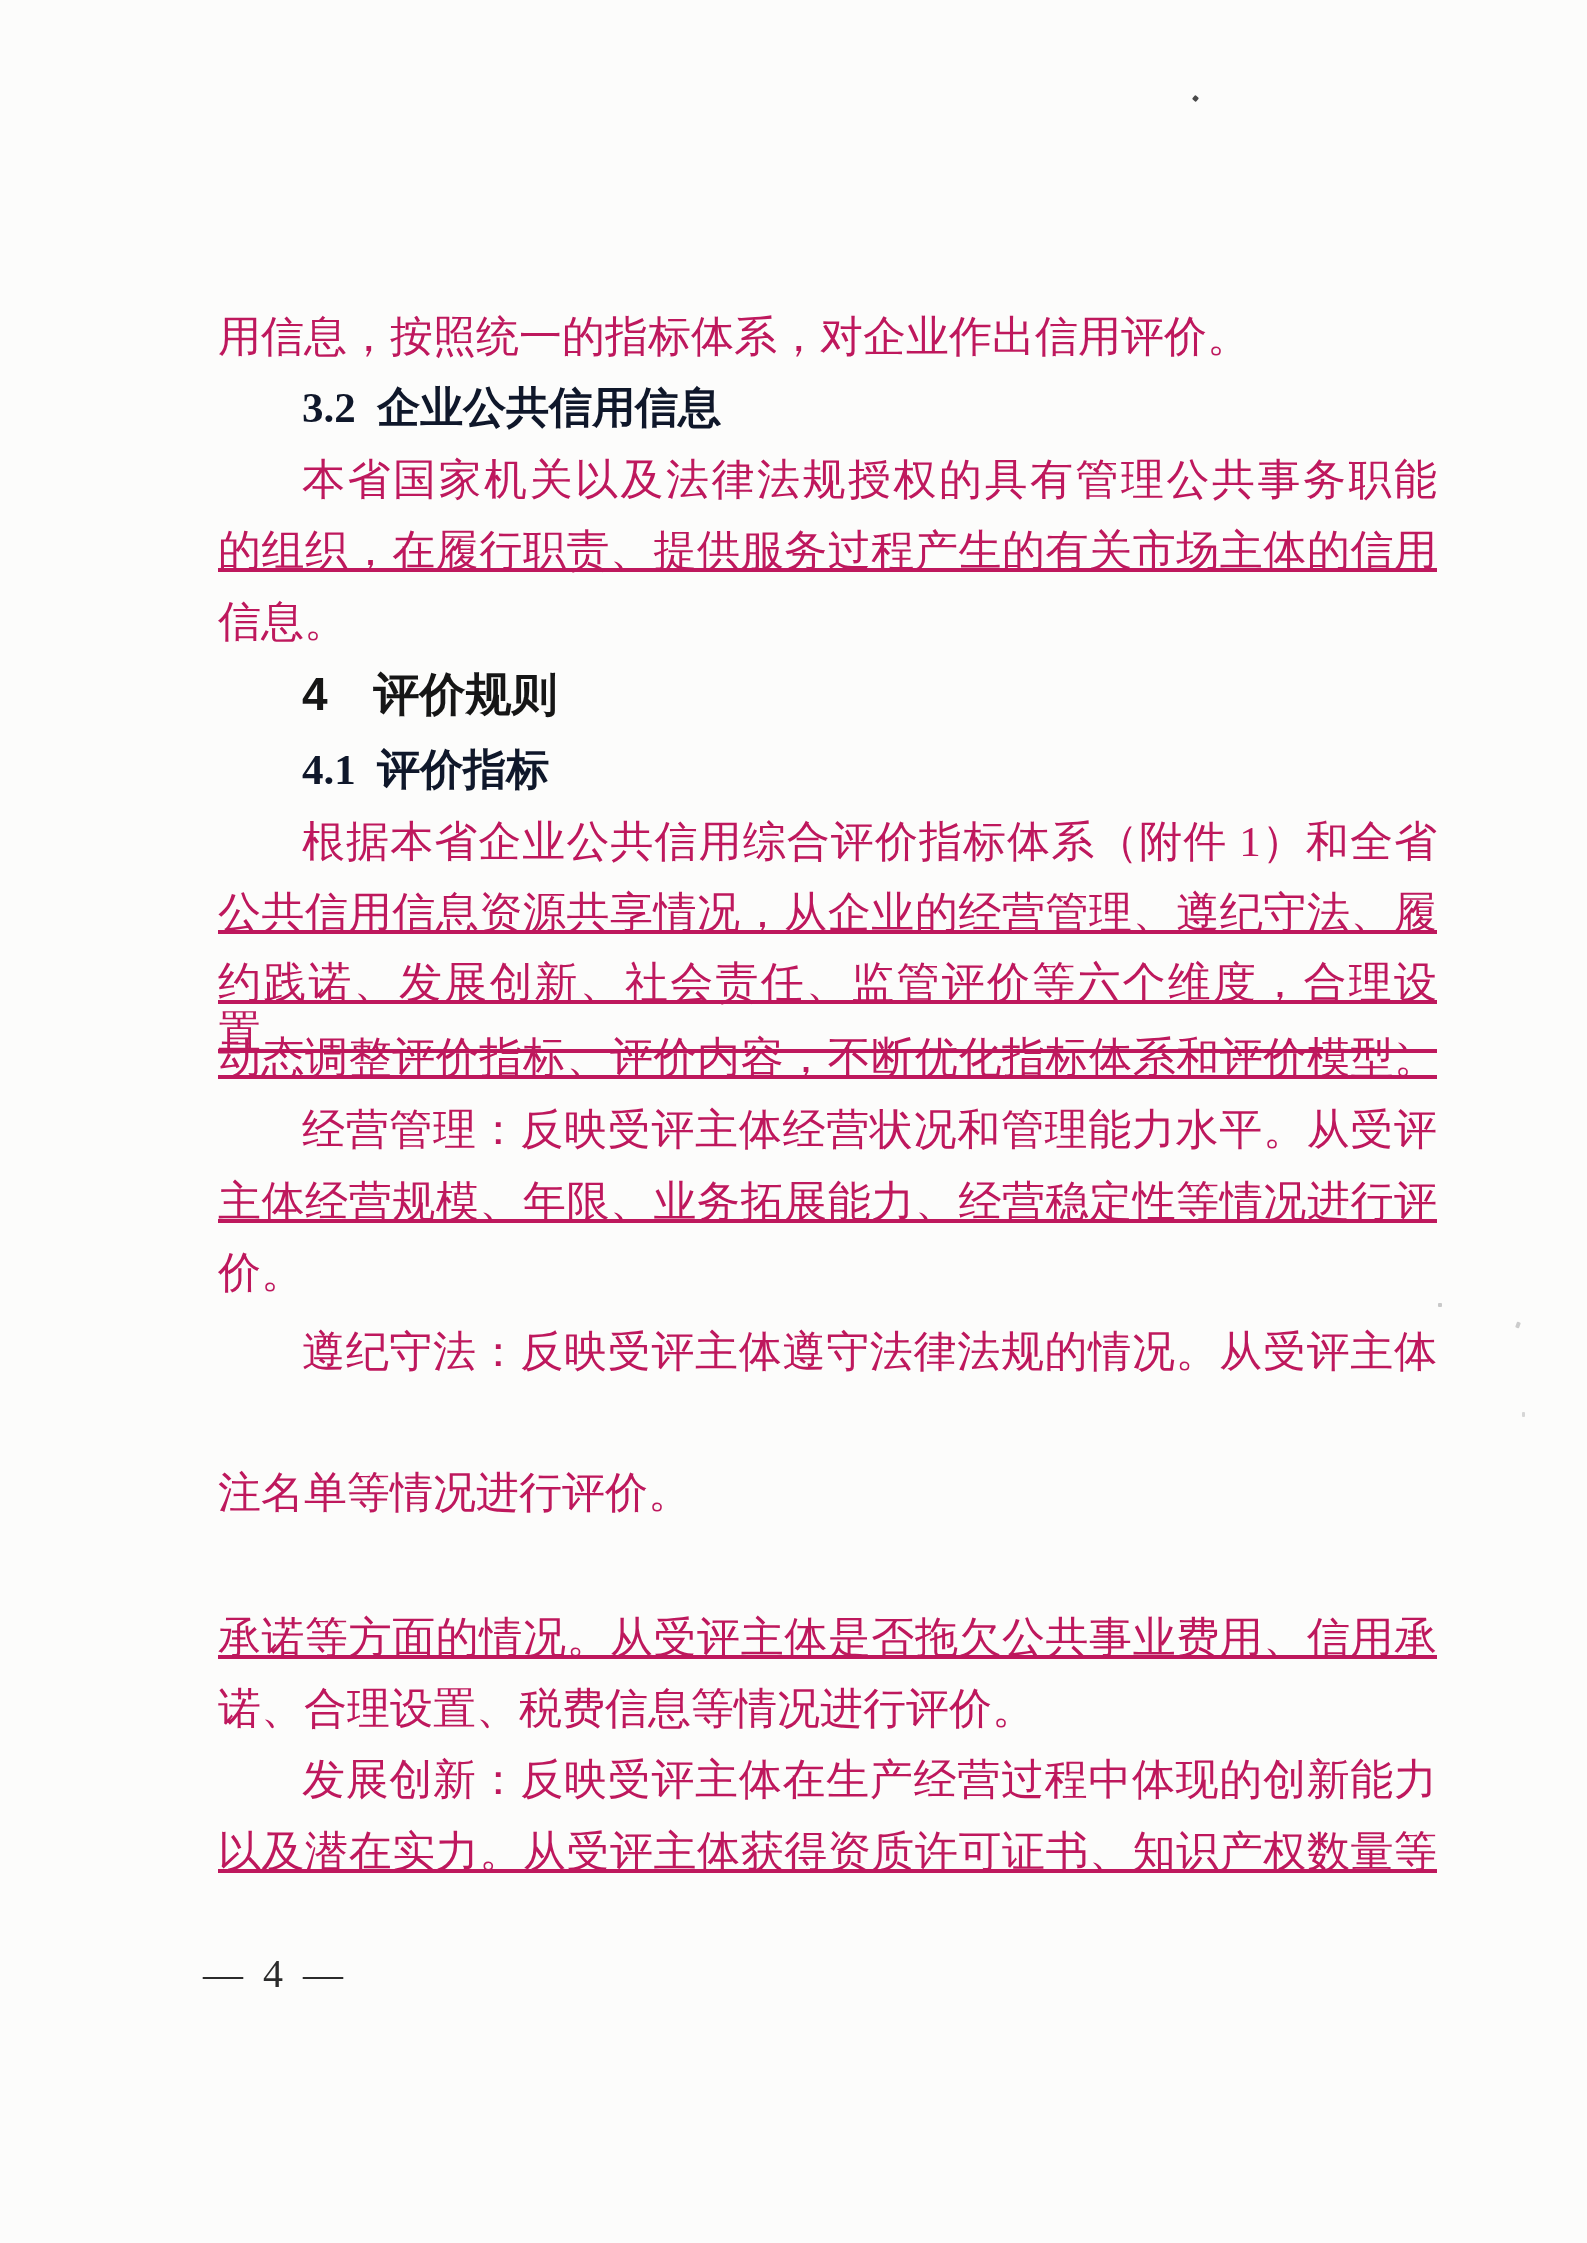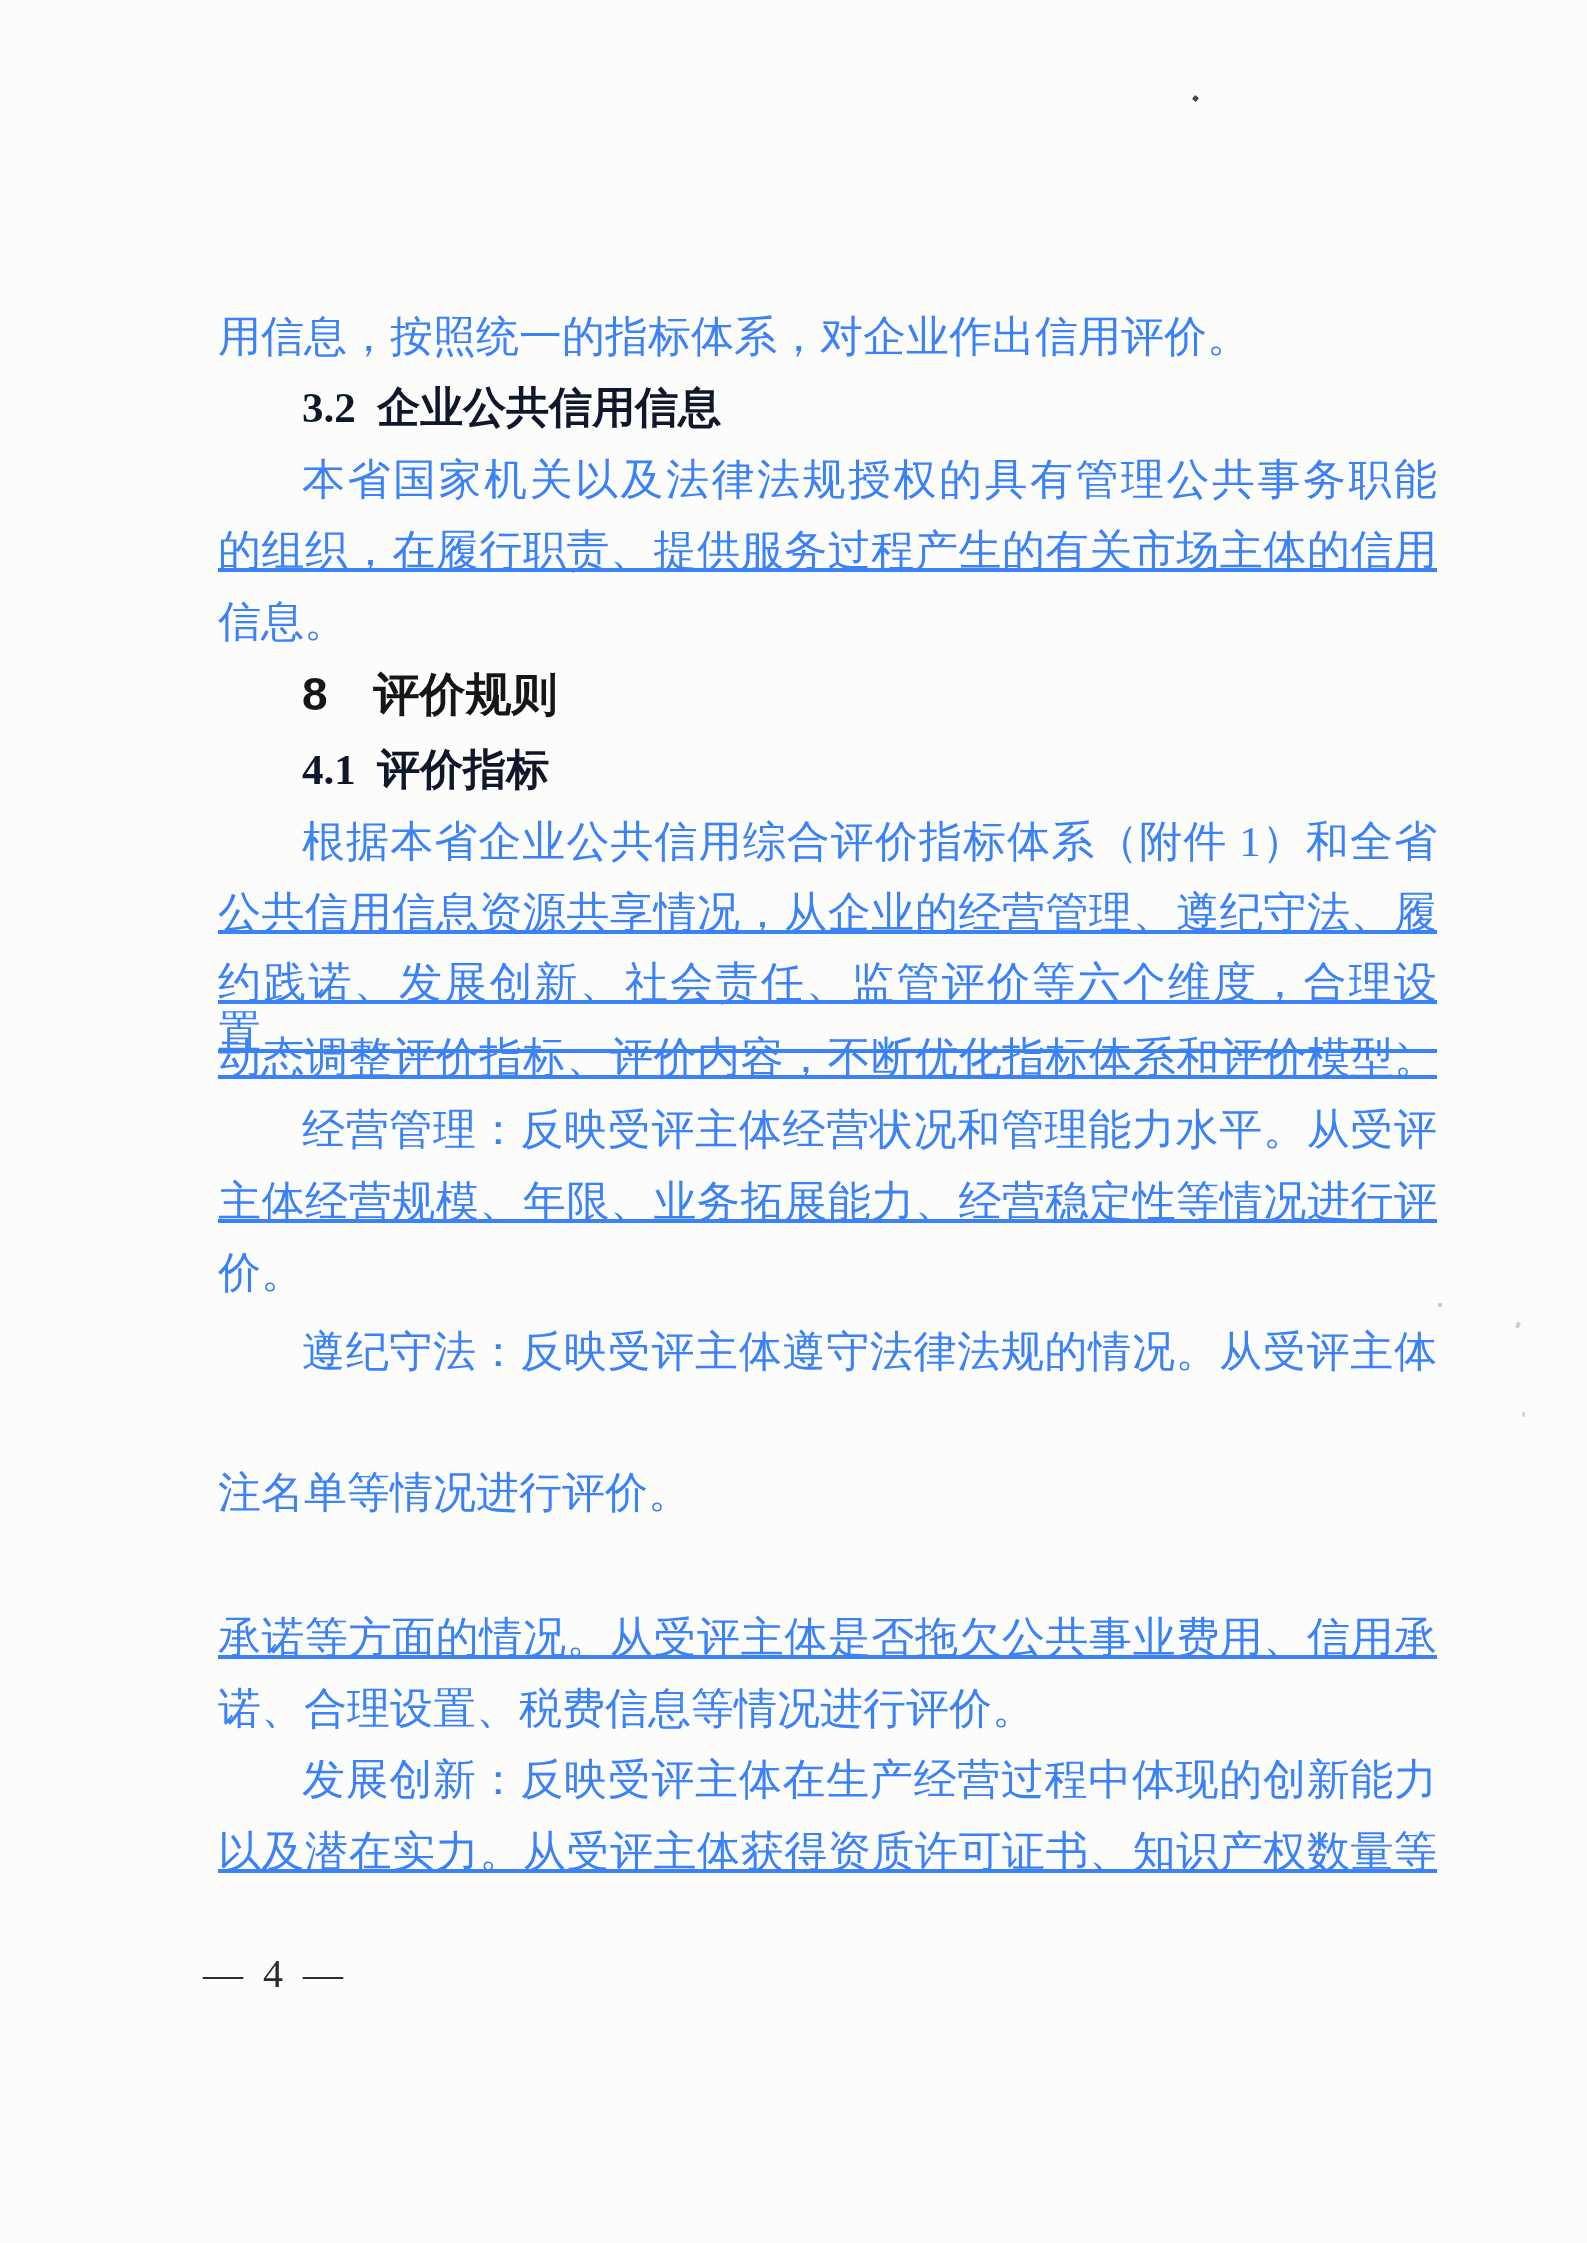--- a/index.html
+++ b/index.html
@@ -9,21 +9,21 @@
     height: 2243px;
     background: #fcfcfb;
     overflow: hidden;
     font-family: "Liberation Serif", serif;
     color: #242424;
   }
   .line {
     position: absolute;
     font-size: 43px;
     line-height: 1.15;
-    color: #3b82f6;
+    color: #be185d;
     white-space: pre;
   }
   
   .m   { left: 218px; }
   
   .ind { left: 302px; }
   
   .just.m   { width: 1219px; white-space: normal; text-align: justify; text-align-last: justify; text-decoration: underline; }
   .just.ind { width: 1135px; white-space: normal; text-align: justify; text-align-last: justify; }
   .subhead {
@@ -54,21 +54,21 @@
 </head>
 <body>
 
 <div class="page">
 
   <div class="line m" style="top:312px">用信息，按照统一的指标体系，对企业作出信用评价。</div>
   <div class="line ind subhead" style="top:383px">3.2  企业公共信用信息</div>
   <div class="line ind just" style="top:455px">本省国家机关以及法律法规授权的具有管理公共事务职能</div>
   <div class="line m just" style="top:526px">的组织，在履行职责、提供服务过程产生的有关市场主体的信用</div>
   <div class="line m" style="top:597px">信息。</div>
-  <div class="line ind headbold" style="top:668px">8　评价规则</div>
+  <div class="line ind headbold" style="top:668px">4　评价规则</div>
   <div class="line ind subhead" style="top:745px">4.1  评价指标</div>
   <div class="line ind just" style="top:817px">根据本省企业公共信用综合评价指标体系（附件 1）和全省</div>
   <div class="line m just" style="top:888px">公共信用信息资源共享情况，从企业的经营管理、遵纪守法、履</div>
   <div class="line m just" style="top:958px">约践诺、发展创新、社会责任、监管评价等六个维度，合理设置、</div>
   <div class="line m just" style="top:1033px">动态调整评价指标、评价内容，不断优化指标体系和评价模型。</div>
   <div class="line ind just" style="top:1105px">经营管理：反映受评主体经营状况和管理能力水平。从受评</div>
   <div class="line m just" style="top:1177px">主体经营规模、年限、业务拓展能力、经营稳定性等情况进行评</div>
   <div class="line m" style="top:1248px">价。</div>
   <div class="line ind just" style="top:1327px">遵纪守法：反映受评主体遵守法律法规的情况。从受评主体</div>
   <div class="line m" style="top:1468px">注名单等情况进行评价。</div>

